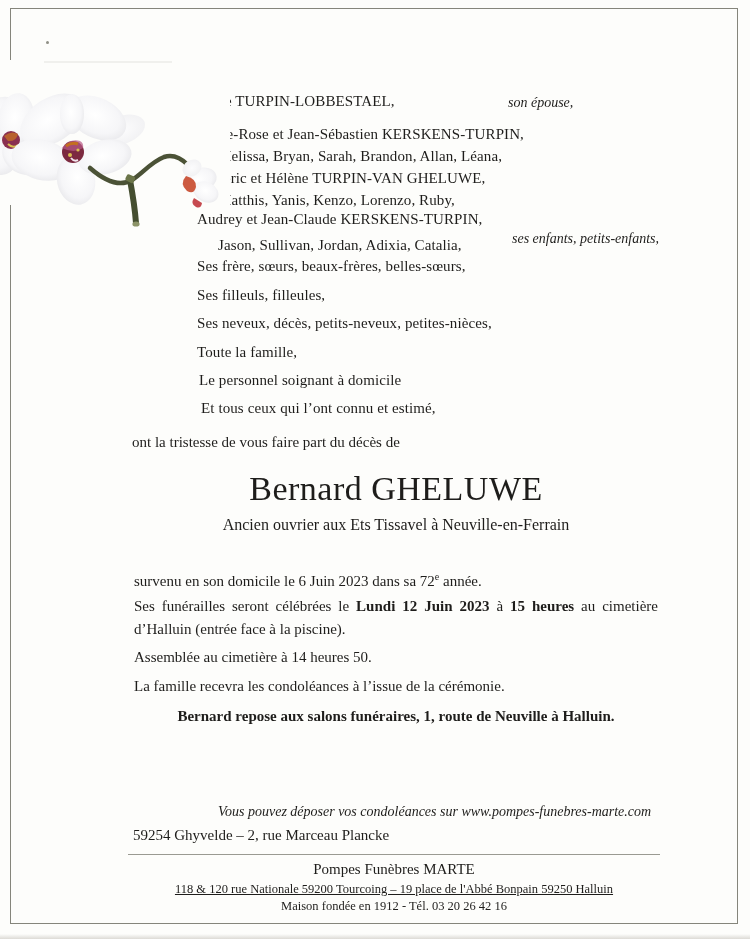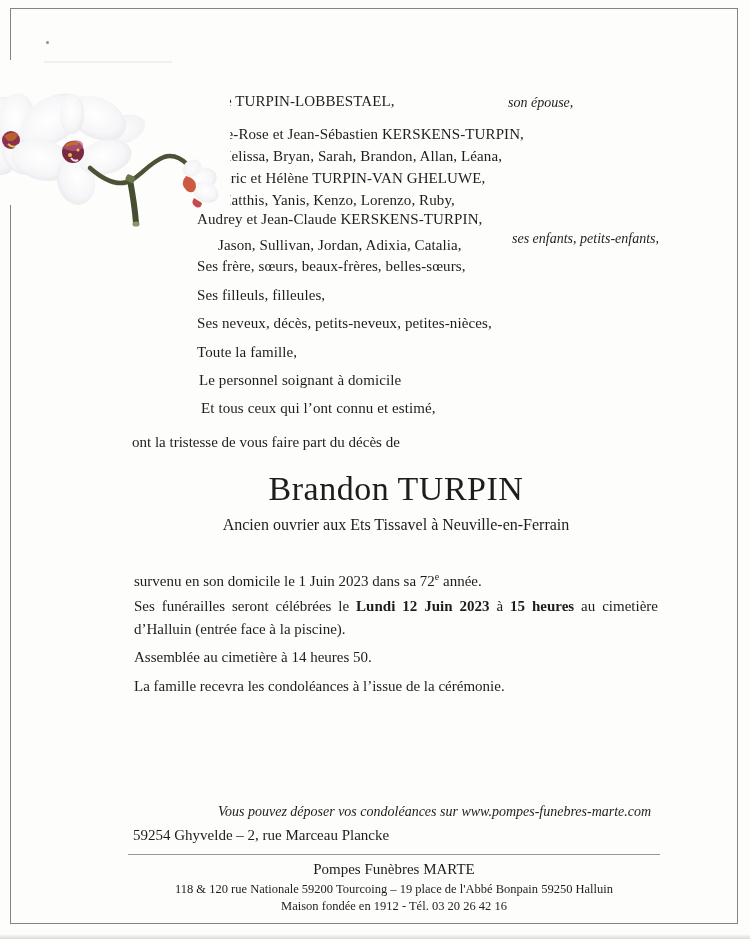--- a/index.html
+++ b/index.html
@@ -27,21 +27,21 @@
   .deceased-name{top:470px;font-size:34px;letter-spacing:.5px;}
   .deceased-sub{top:516px;font-size:16px;}
   .para{position:absolute;left:134px;font-size:15px;line-height:22.5px;}
   .just{width:524px;text-align:justify;text-align-last:left;}
   .bold-block{top:705px;font-weight:bold;font-size:15px;line-height:23px;}
   .online{position:absolute;left:218px;top:804px;font-style:italic;font-size:14px;white-space:nowrap;}
   .home-address{position:absolute;left:133px;top:827px;font-size:15px;white-space:nowrap;}
   .sep{position:absolute;left:128px;top:854px;width:532px;height:1px;background:#9a9a92;}
   .footer{position:absolute;left:128px;width:532px;text-align:center;}
   .footer-company{top:861px;font-size:15px;}
-  .footer-address{top:882px;font-size:12.5px;}
+  .footer-address{top:882px;font-size:12.5px;text-decoration:underline;}
   .footer-founded{top:899px;font-size:12.5px;}
   sup.age{font-size:10px;}
   .orchid{position:absolute;left:0;top:60px;z-index:2;}
 </style>
 </head>
 <body>
 
 <div class="frame"></div>
 
 <div class="speck" style="left:46px;top:41px;width:3px;height:3px;background:#8f8f85;"></div>
@@ -121,31 +121,32 @@
   <div class="fam-line" style="left:197px;top:258px;">Ses frère, sœurs, beaux-frères, belles-sœurs,</div>
   <div class="fam-line" style="left:197px;top:287px;">Ses filleuls, filleules,</div>
   <div class="fam-line" style="left:197px;top:315px;">Ses neveux, décès, petits-neveux, petites-nièces,</div>
   <div class="fam-line" style="left:197px;top:344px;">Toute la famille,</div>
   <div class="fam-line" style="left:199px;top:372px;">Le personnel soignant à domicile</div>
   <div class="fam-line" style="left:201px;top:400px;">Et tous ceux qui l’ont connu et estimé,</div>
 </div>
 
 <div class="intro">ont la tristesse de vous faire part du décès de</div>
 
-<div class="center-col deceased-name">Brandon TURPIN</div>
+<div class="center-col deceased-name">Bernard GHELUWE</div>
 <div class="center-col deceased-sub">Ancien ouvrier aux Ets Tissavel à Neuville-en-Ferrain</div>
 
-<div class="para" style="top:566px;"><span>survenu en son domicile le 1 Juin 2023 dans sa 72</span><sup class="age">e</sup><span> année.</span></div>
+<div class="para" style="top:566px;"><span>survenu en son domicile le 6 Juin 2023 dans sa 72</span><sup class="age">e</sup><span> année.</span></div>
 
 <div class="para just" style="top:595px;"><span>Ses funérailles seront célébrées le </span><b>Lundi 12 Juin 2023</b><span> à </span><b>15 heures</b><span> au cimetière d’Halluin (entrée face à la piscine).</span></div>
 
 <div class="para" style="top:646px;">Assemblée au cimetière à 14 heures 50.</div>
 <div class="para" style="top:675px;">La famille recevra les condoléances à l’issue de la cérémonie.</div>
 
 <div class="center-col bold-block">
+  <div>Bernard repose aux salons funéraires, 1, route de Neuville à Halluin.</div>
 </div>
 
 <div class="online">Vous pouvez déposer vos condoléances sur www.pompes-funebres-marte.com</div>
 
 <div class="home-address">59254 Ghyvelde – 2, rue Marceau Plancke</div>
 
 <div class="sep"></div>
 <div class="footer footer-company">Pompes Funèbres MARTE</div>
 <div class="footer footer-address">118 &amp; 120 rue Nationale 59200 Tourcoing – 19 place de l'Abbé Bonpain 59250 Halluin</div>
 <div class="footer footer-founded">Maison fondée en 1912 - Tél. 03 20 26 42 16</div>

